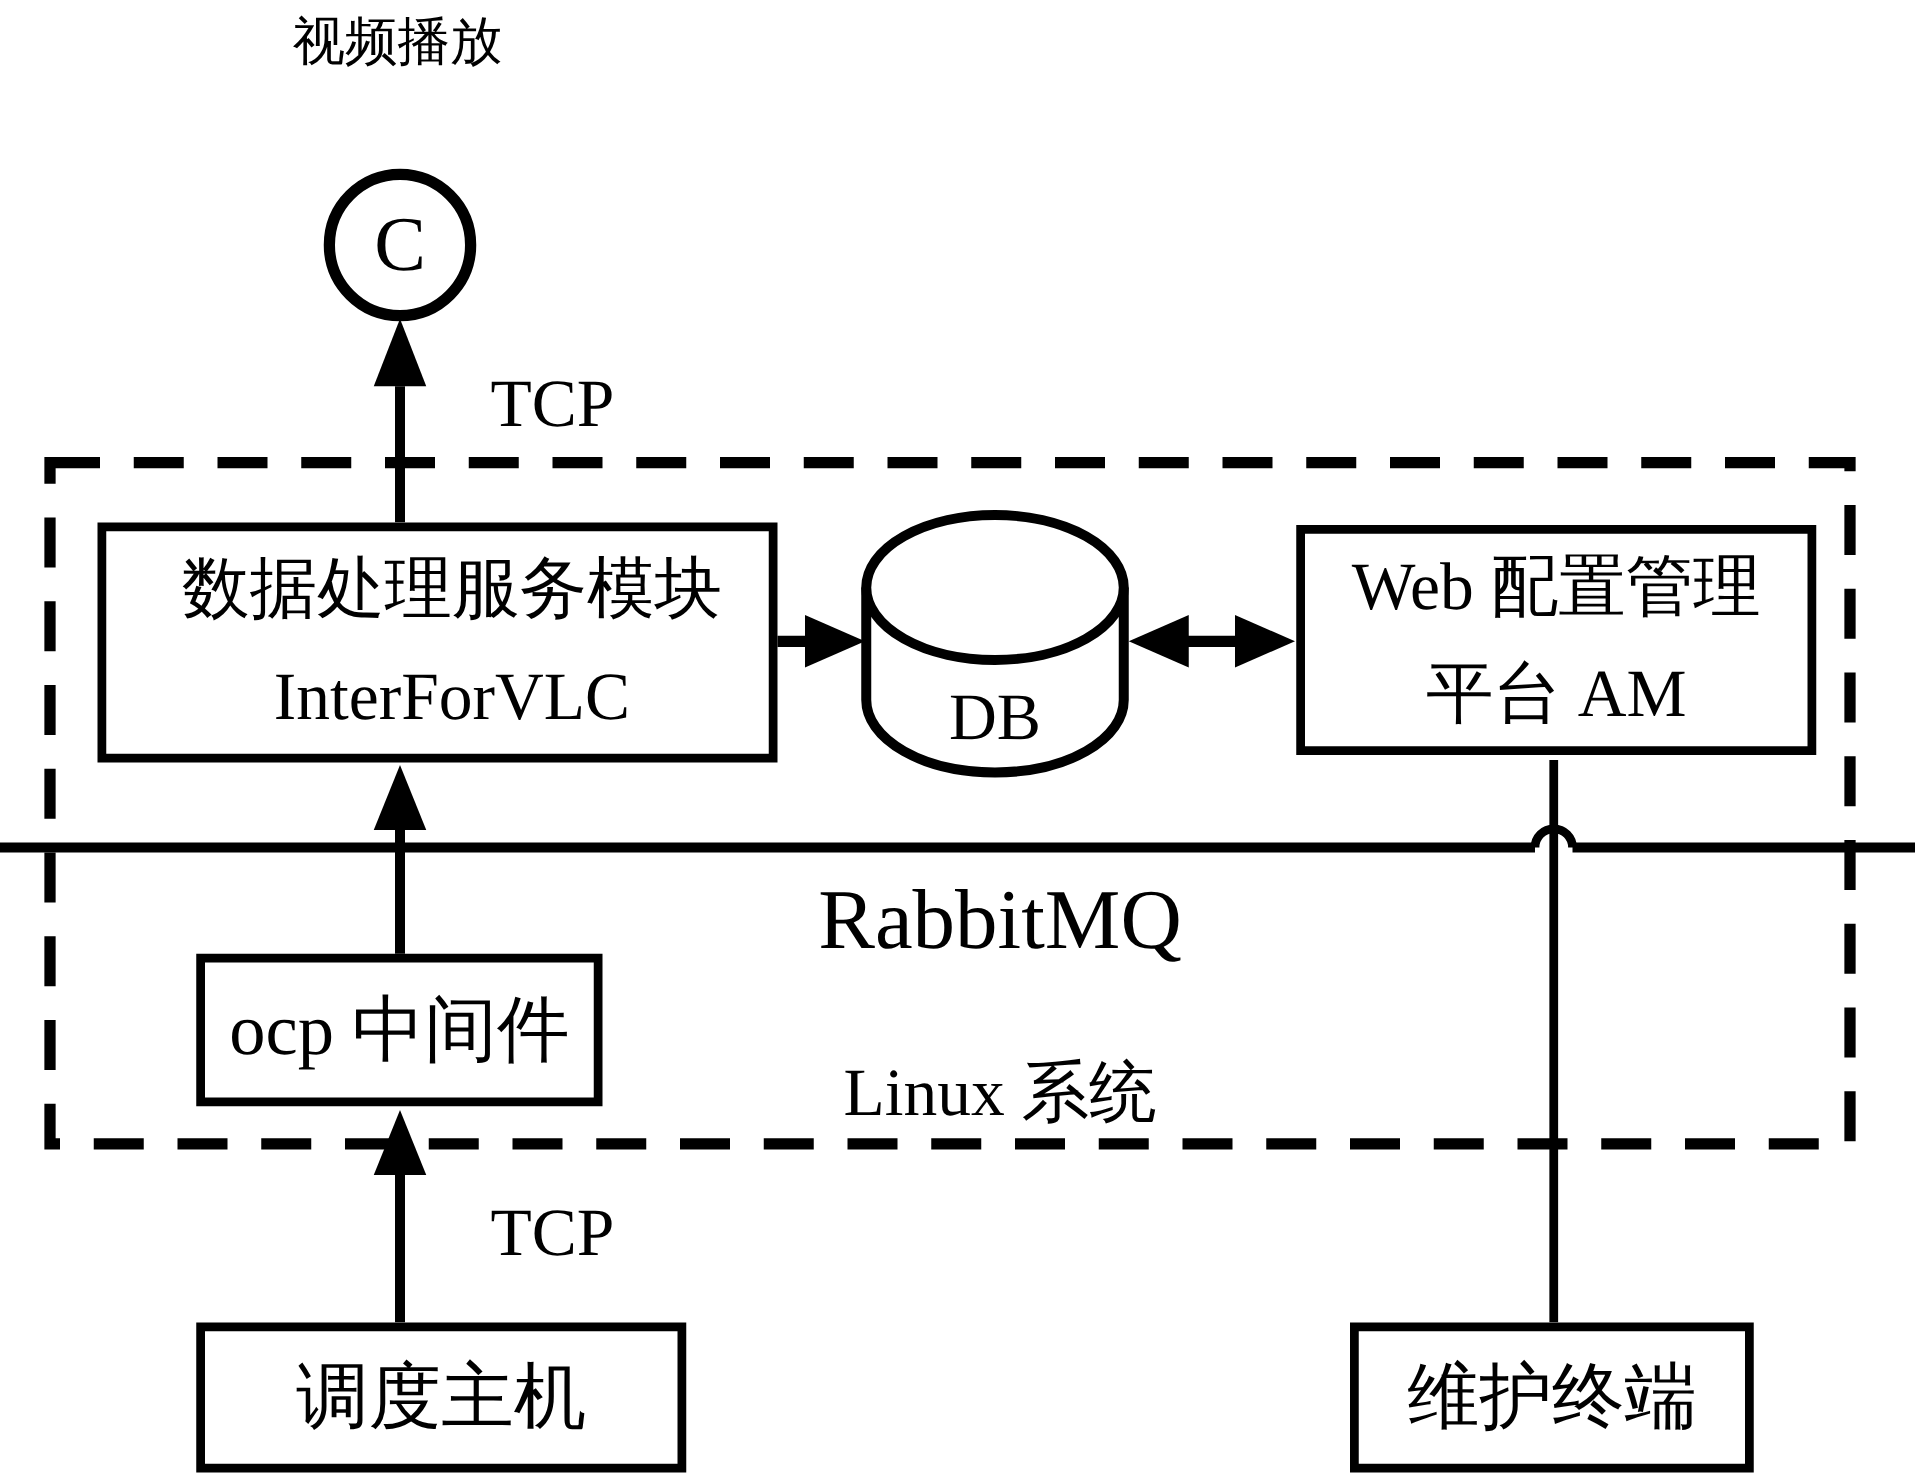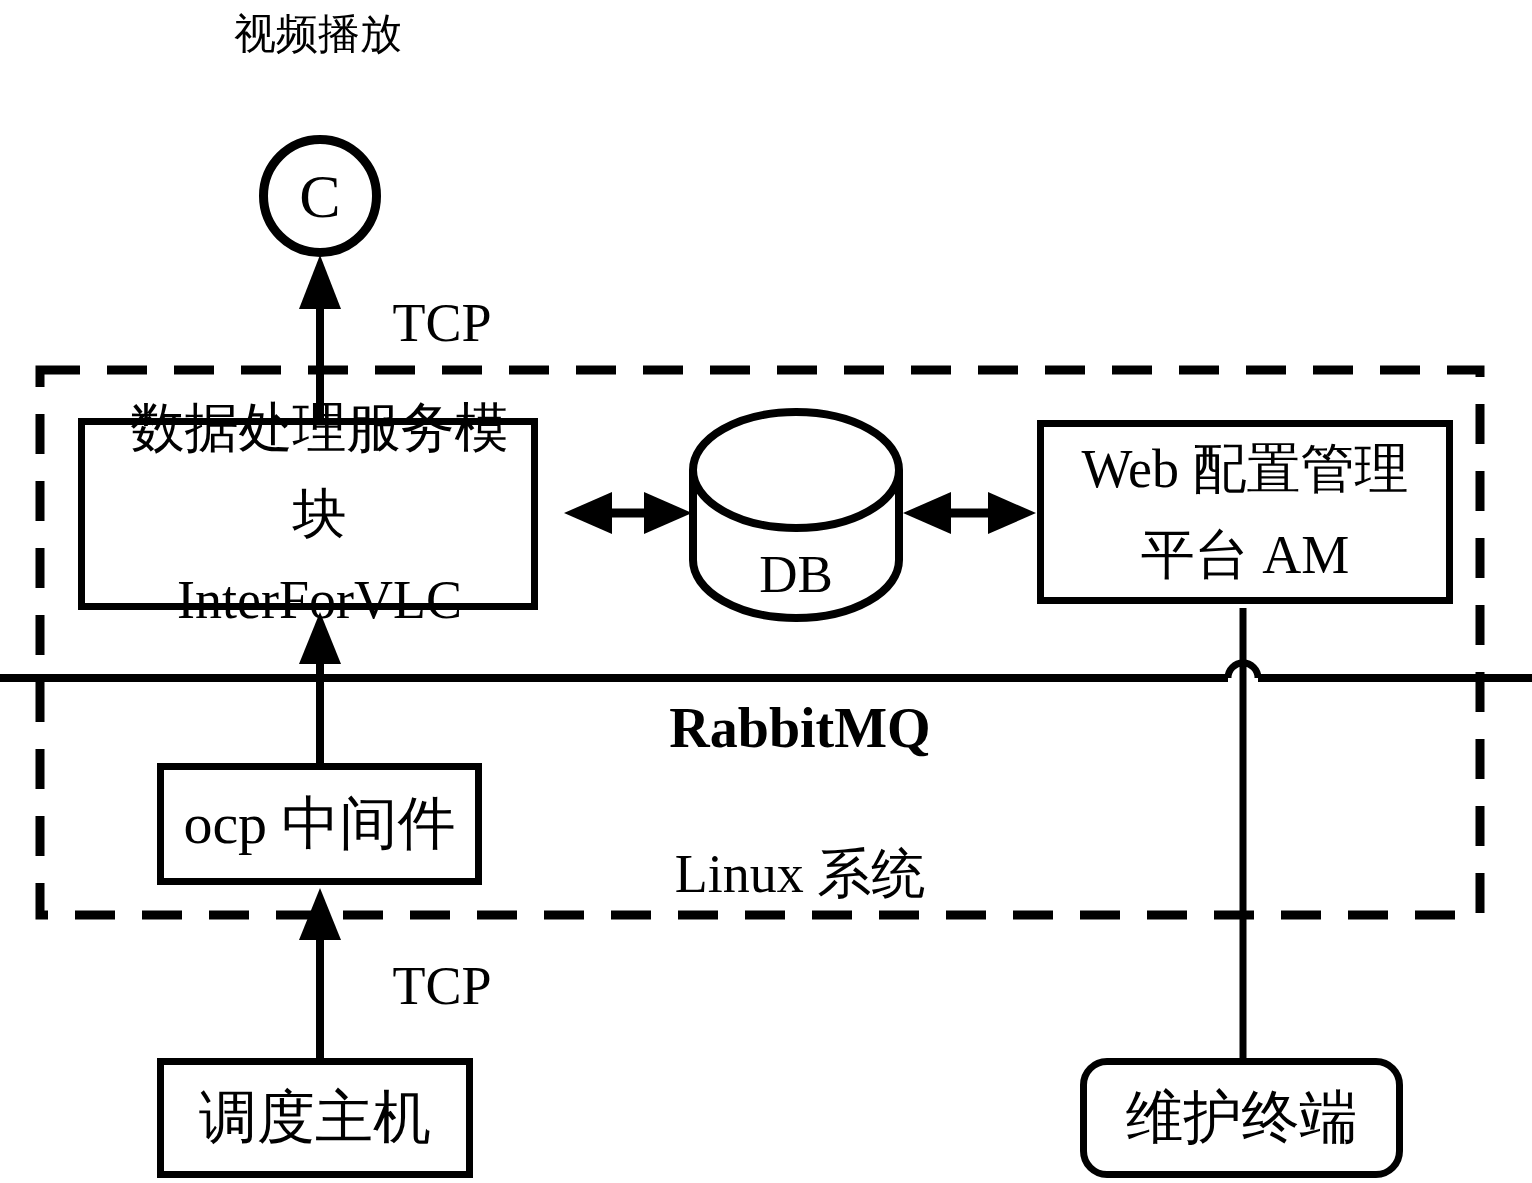--- a/index.html
+++ b/index.html
@@ -22,21 +22,21 @@
   .box .ln{line-height:86px;font-size:54px;}
   .one-line{font-size:58px;}
   .title{font-size:42px;line-height:64px;}
   .circle{
     position:absolute;box-sizing:border-box;
     width:122px;height:122px;border:9px solid #000;border-radius:50%;
     background:#fff;display:flex;align-items:center;justify-content:center;
     font-size:62px;
   }
   .proto{font-size:54px;}
-  .buslbl{font-size:56px;font-weight:bold;}
+  .buslbl{font-size:68px;}
 </style>
 </head>
 <body>
 
 <div id="stage">
 
   <svg class="layer" width="1532" height="1183" viewBox="0 0 1532 1183">
 
     <rect x="40" y="370" width="1440" height="545" fill="none" stroke="#000" stroke-width="9" stroke-dasharray="40 27"></rect>
 
@@ -70,21 +70,21 @@
   <div class="lbl title" style="left:118px;top:2px;width:400px;">
     <div>视频播放</div>
   </div>
 
   <div class="circle" style="left:259px;top:135px;">
     <span>C</span>
   </div>
 
   <div class="lbl proto" style="left:357px;top:292px;width:170px;">TCP</div>
 
-  <div class="box" style="left:78px;top:418px;width:460px;height:192px;padding-left:23px;">
+  <div class="box" style="left:78px;top:418px;width:544px;height:192px;padding-left:23px;">
     <div class="ln">数据处理服务模块</div>
     <div class="ln">InterForVLC</div>
   </div>
 
   <div class="lbl" style="left:716px;top:544px;width:160px;font-size:53px;">DB</div>
 
   <div class="box" style="left:1037px;top:420px;width:416px;height:184px;">
     <div class="ln">Web 配置管理</div>
     <div class="ln">平台 AM</div>
   </div>
@@ -92,21 +92,21 @@
   <div class="lbl buslbl" style="left:650px;top:696px;width:300px;">RabbitMQ</div>
 
   <div class="box" style="left:157px;top:763px;width:325px;height:122px;">
     <div class="one-line">ocp 中间件</div>
   </div>
 
   <div class="lbl" style="left:600px;top:838px;width:400px;font-size:54px;">Linux 系统</div>
 
   <div class="lbl proto" style="left:357px;top:955px;width:170px;">TCP</div>
 
-  <div class="box" style="left:157px;top:1058px;width:316px;height:120px;">
+  <div class="box" style="left:157px;top:1058px;width:392px;height:120px;">
     <div class="one-line">调度主机</div>
   </div>
 
-  <div class="box" style="left:1080px;top:1058px;width:323px;height:120px;border-radius:27px;">
+  <div class="box" style="left:1080px;top:1058px;width:323px;height:120px;">
     <div class="one-line">维护终端</div>
   </div>
 
 </div>
 
 </body></html>

